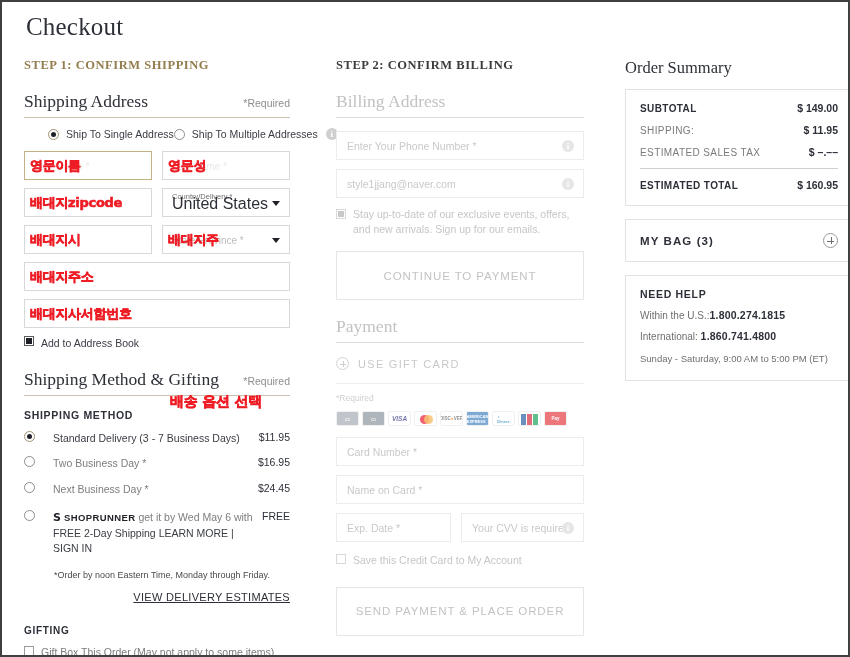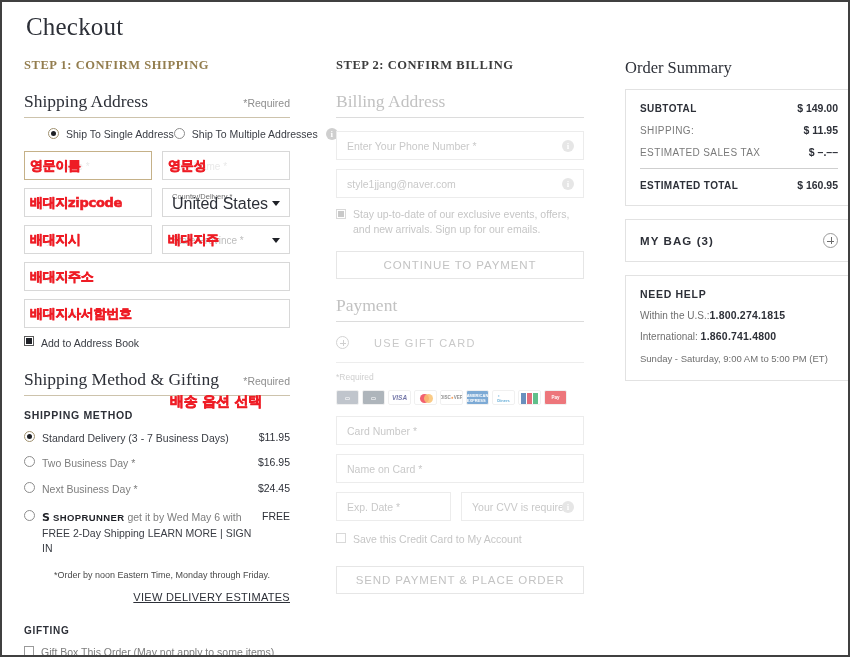--- a/index.html
+++ b/index.html
@@ -42,21 +42,21 @@
   }
   .sect-title-row.gray { border-bottom-color: #dcdcdc; }
   .sect-title {
     font-family: "Liberation Serif", serif;
     font-size: 17.5px; color: #2d3038; font-weight: 400;
   }
   .sect-title.gray { color: #c2c2c2; }
   .req { font-size: 10.5px; color: #8e8e8e; }
 
   
-  .radio-row { display: flex; align-items: flex-start; margin-top: 10px; padding-left: 24px; }
+  .radio-row { display: flex; align-items: flex-end; margin-top: 10px; padding-left: 24px; }
   .radio {
     width: 11px; height: 11px; border-radius: 50%;
     border: 1px solid #8d8d8d; background: #fff;
     display: inline-block; position: relative; flex: 0 0 11px;
   }
   .radio.checked { border-color: #a0916f; }
   .radio.checked::after {
     content: ""; position: absolute; left: 2px; top: 2px;
     width: 5px; height: 5px; border-radius: 50%; background: #1f2127;
   }
@@ -116,21 +116,21 @@
 
   
   .sub-head {
     font-size: 10.5px; font-weight: 700; color: #2d3038;
     letter-spacing: .7px; margin-top: 13px;
   }
   .ship-row {
     display: flex; align-items: flex-start; margin-top: 10px;
     font-size: 10.5px; color: #3a3d44;
   }
-  .ship-row .txt { flex: 1 1 auto; margin-left: 7px; line-height: 1.45; }
+  .ship-row .txt { flex: 1 1 auto; margin-left: 18px; line-height: 1.45; }
   .ship-row .price { font-size: 10.5px; color: #2d3038; white-space: nowrap; margin-left: 6px; }
   .sr-logo { font-weight: 700; font-size: 9.5px; letter-spacing: .4px; color: #1f2127; }
   .sr-mark {
     display: inline-block; font-weight: 700; font-size: 11px; color: #1f2127;
     margin-right: 3px; font-family: "DejaVu Sans", sans-serif;
   }
   .muted { color: #7d7d7d; }
   .note {
     font-size: 9px; color: #4a4a4a; text-align: left;
     margin-top: 14px; padding-left: 30px;
@@ -144,21 +144,21 @@
     -webkit-text-stroke: 0.6px #ee1c25; letter-spacing: -0.2px;
     font-family: "DejaVu Sans", sans-serif; white-space: nowrap;
   }
 
   .gifting-head {
     font-size: 10px; font-weight: 700; color: #2d3038;
     letter-spacing: .7px; margin-top: 22px;
   }
 
   .big-btn {
-    margin-top: 27px; height: 28px; border: 1px solid #d4d4d4; background: #fff;
+    margin-top: 27px; height: 49px; border: 1px solid #d4d4d4; background: #fff;
     display: flex; align-items: center; justify-content: center;
     font-size: 11.5px; letter-spacing: .9px; color: #2d3038;
   }
   .big-btn.faint { color: #c3c3c3; border-color: #e6e6e6; }
 
   
   .mid-fld {
     position: relative; height: 29px; border: 1px solid #ececec;
     background: #fff; margin-bottom: 9px;
   }
@@ -179,21 +179,21 @@
   .plus-circle {
     width: 13px; height: 13px; border-radius: 50%; border: 1px solid #d3d3d3;
     position: relative; flex: 0 0 13px;
   }
   .plus-circle::before, .plus-circle::after {
     content: ""; position: absolute; background: #cfcfcf;
   }
   .plus-circle::before { left: 2.5px; top: 5.5px; width: 6px; height: 1px; }
   .plus-circle::after  { left: 5.5px; top: 2.5px; width: 1px; height: 6px; }
   .gift-txt {
-    margin-left: 25px; font-size: 11px; letter-spacing: 1.3px; color: #c9c9c9;
+    margin-left: 9px; font-size: 11px; letter-spacing: 1.3px; color: #c9c9c9;
   }
   .req-small { font-size: 8.5px; color: #cfcfcf; margin-top: 9px; }
   .cards { display: flex; gap: 3px; margin-top: 8px; margin-bottom: 11px; }
   .card-ic {
     width: 23px; height: 15px; border-radius: 2px;
     border: 1px solid #e8e8e8; opacity: .62;
     display: flex; align-items: center; justify-content: center;
     font-size: 5.2px; font-weight: 700; overflow: hidden;
   }
 

